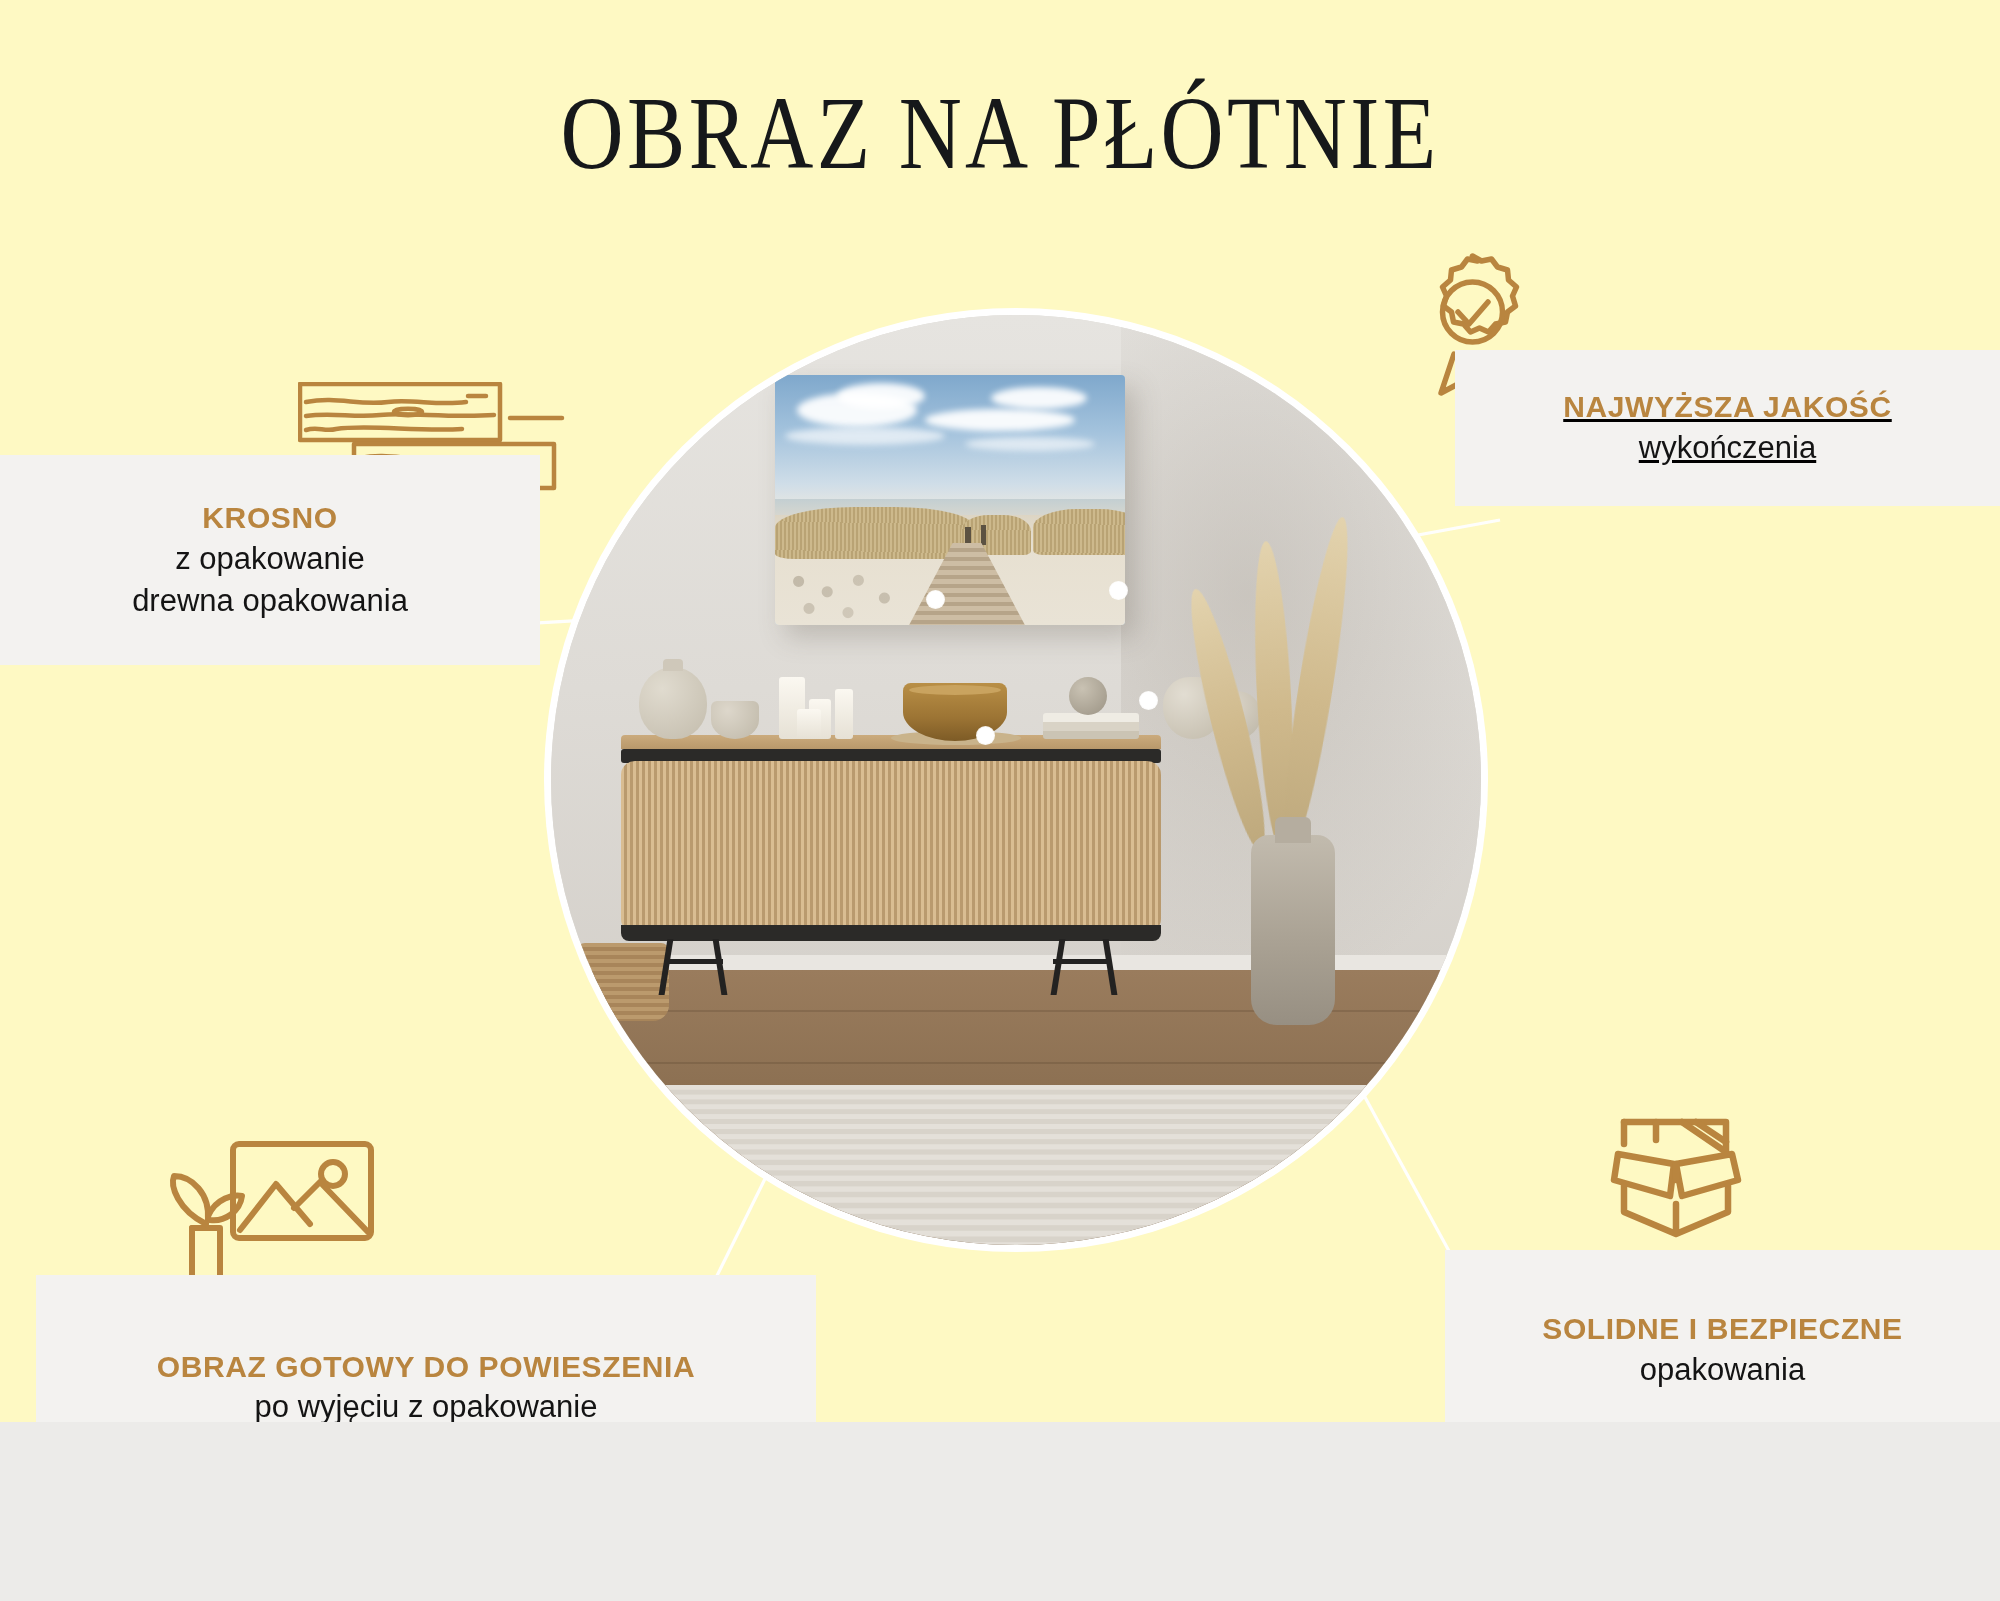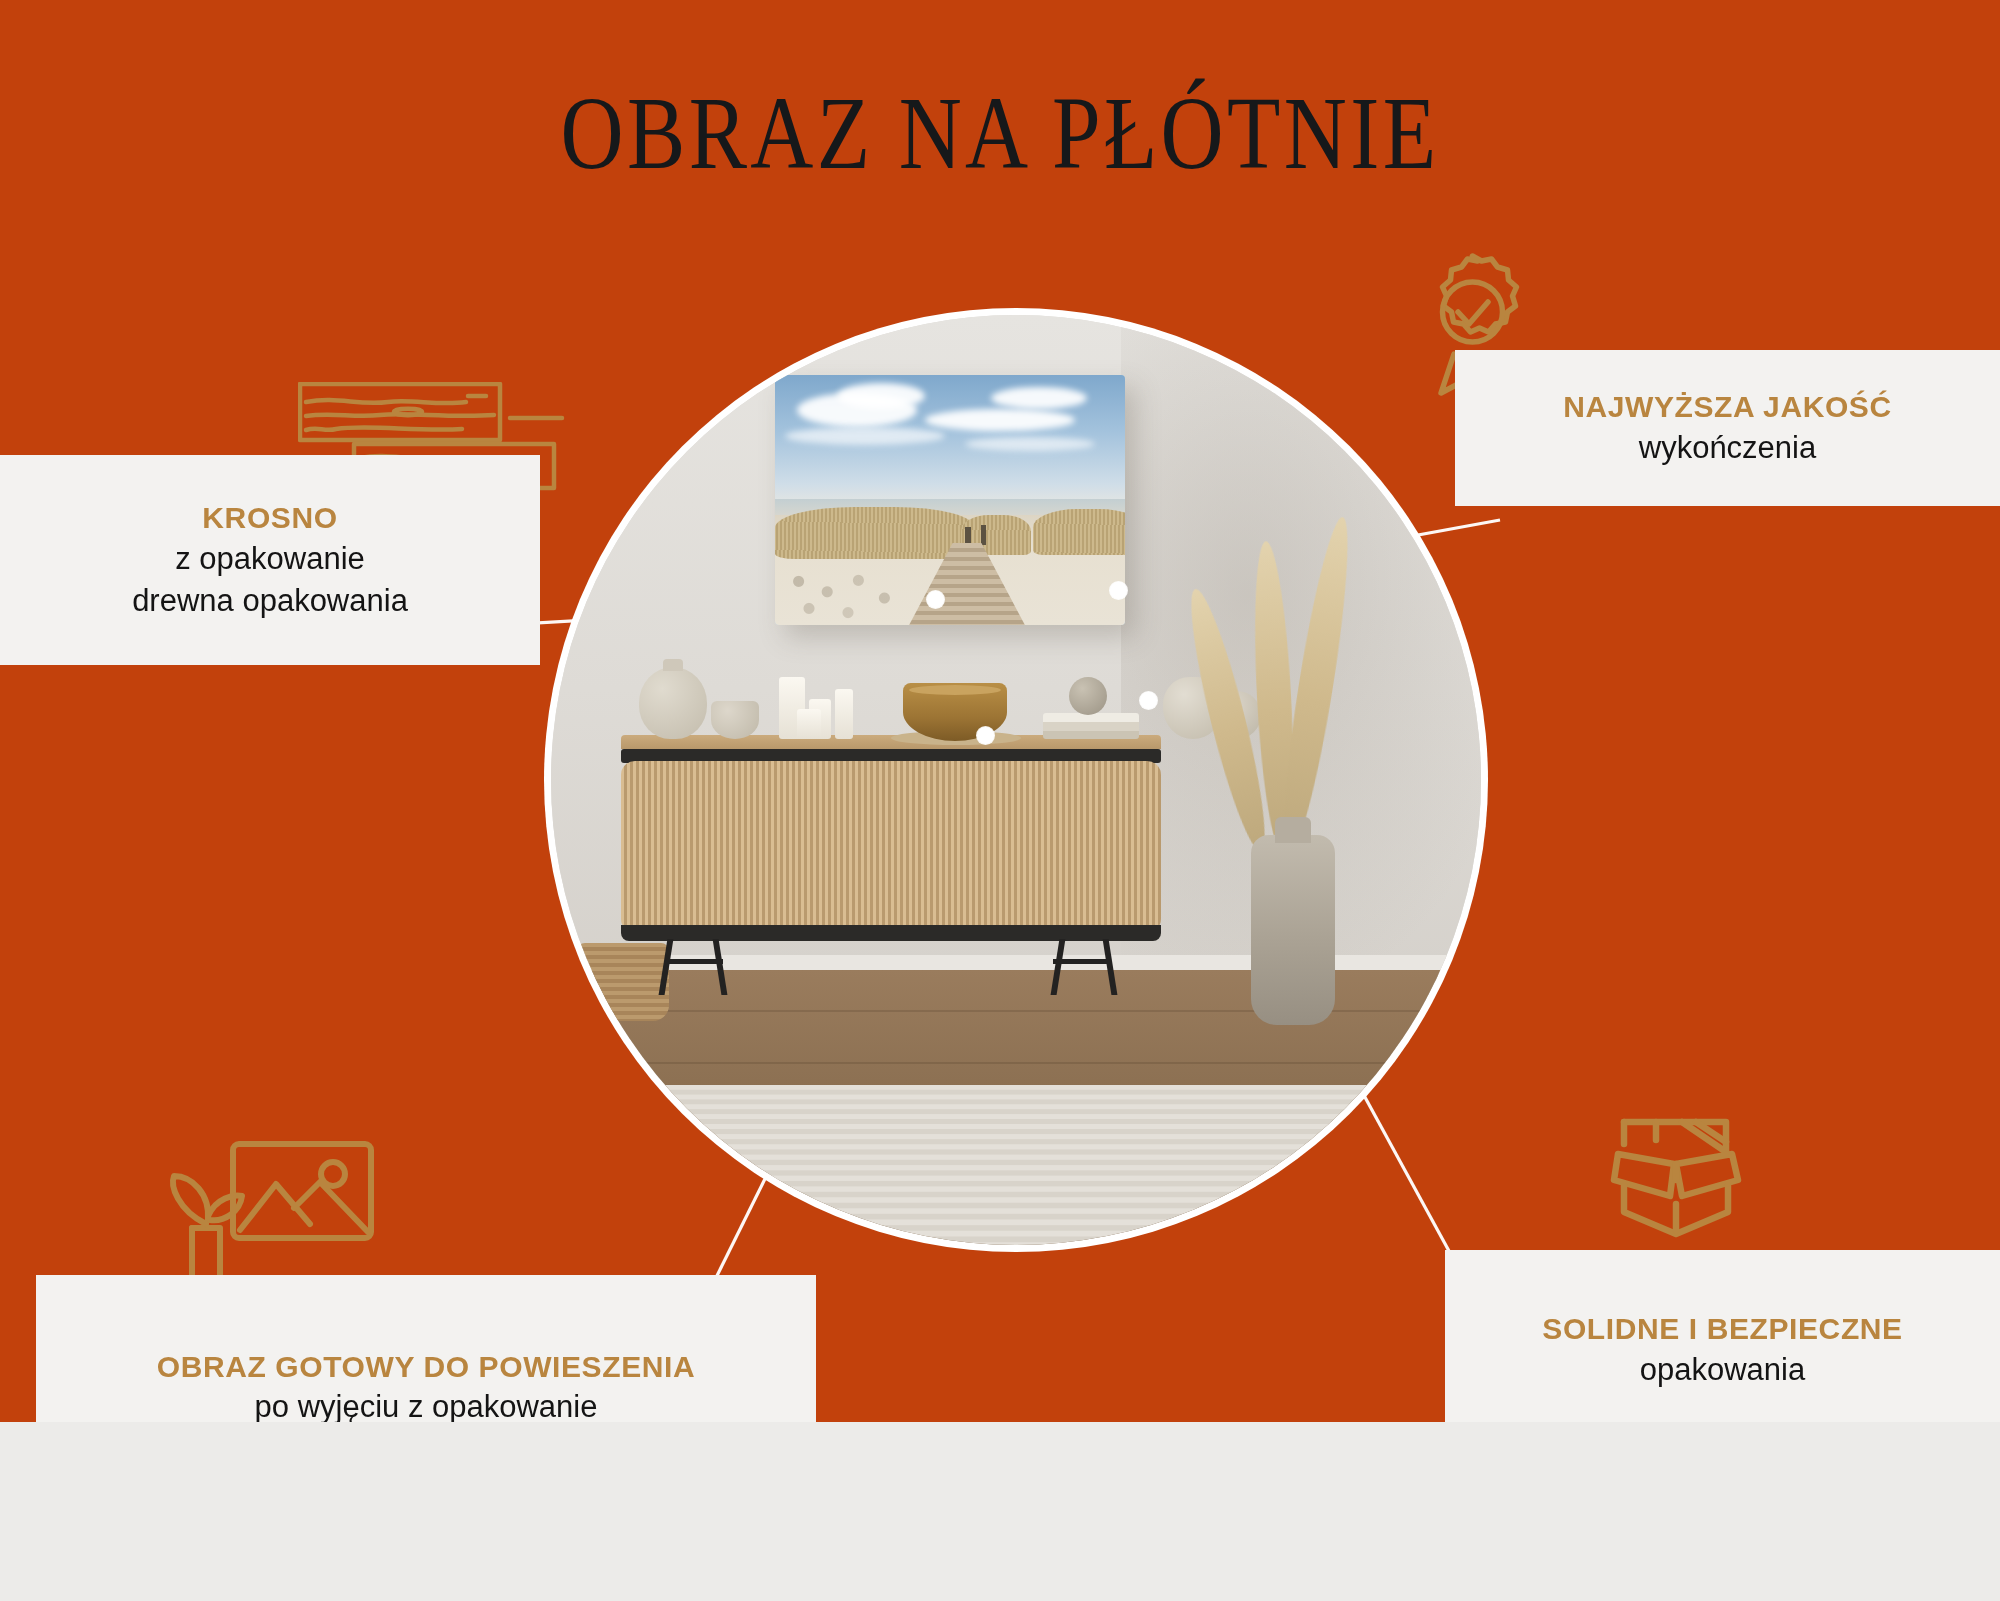--- a/index.html
+++ b/index.html
@@ -5,21 +5,21 @@
   * { box-sizing: border-box; margin: 0; padding: 0; }
   html, body {
     width: 2000px; height: 1601px;
     background: #ecebe9;
     font-family: "Liberation Sans", sans-serif;
     overflow: hidden;
   }
   .canvas {
     position: relative;
     width: 2000px; height: 1422px;
-    background: #c2410c;
+    background: #fef9c3;
     overflow: hidden;
   }
 
   
   .page-title {
     position: absolute;
     top: 78px; left: 0; width: 2000px;
     text-align: center;
     font-family: "Liberation Serif", "DejaVu Serif", serif;
     font-size: 104px;
@@ -249,21 +249,21 @@
     font-size: 30px; font-weight: 700; letter-spacing: .6px;
     color: #b9853f; text-align:center; line-height:1.18;
     white-space: nowrap;
   }
   .card .sub {
     font-size: 31px; font-weight: 400; color:#141414; text-align:center;
     line-height:1.26; margin-top:3px;
   }
 
   #card-krosno { left:0px; top:455px; width:540px; height:210px; padding-left:0; }
-  #card-jakosc { left:1455px; top:350px; width:545px; height:156px; }
+  #card-jakosc { left:1455px; top:350px; width:545px; height:156px;text-decoration:underline; }
   #card-gotowy { left:0px; top:1275px; width:780px; height:225px;margin-left:36px; }
   #card-opakowanie { left:1445px; top:1250px; width:555px; height:200px; }
 
   .icon-wrap { position:absolute; }
   #icon-wood { left:298px; top:382px; }
   #icon-badge { left:1410px; top:250px; }
   #icon-frame { left:148px; top:1132px; }
   #icon-box   { left:1600px; top:1100px; }
 
   .dot {

